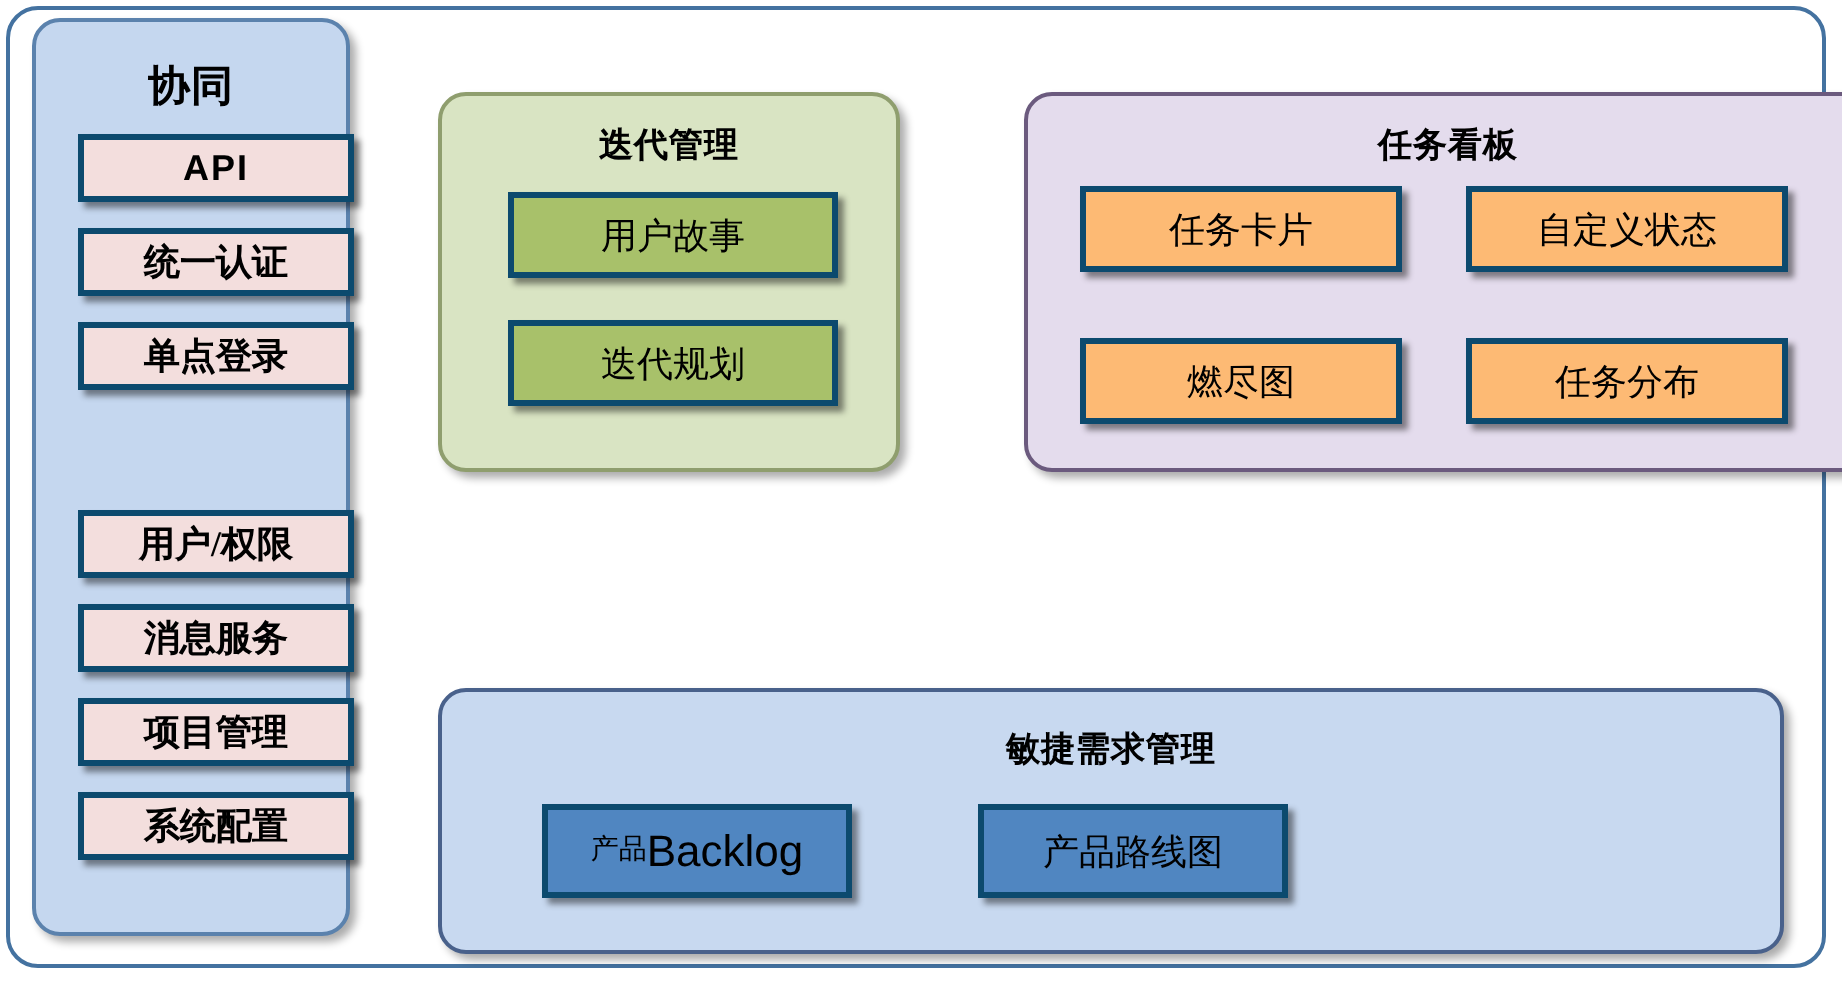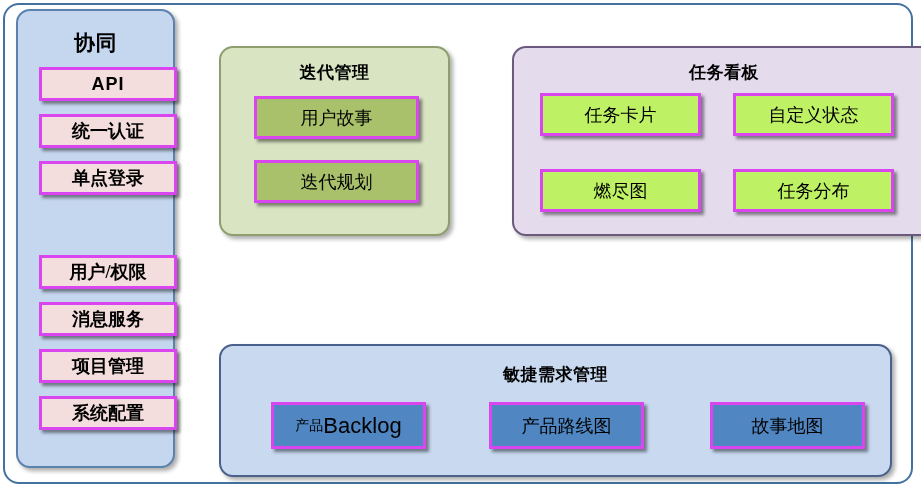--- a/index.html
+++ b/index.html
@@ -104,21 +104,21 @@
   }
   .panel-blue .panel-title {
     top: 17px;
     font-size: 17px;
   }
 
   
   .node {
     position: absolute;
     box-sizing: border-box;
-    border: 3px solid #d946ef;
+    border: 3px solid #0c4a6e;
     display: flex;
     align-items: center;
     justify-content: center;
     color: #000000;
     box-shadow: 3px 3px 3px rgba(0,0,0,0.45);
     font-family: "Liberation Serif", "DejaVu Serif", serif;
     line-height: 1;
     white-space: nowrap;
   }
 
@@ -143,21 +143,21 @@
     width: 165px;
     height: 43px;
     background: #a8c16a;
     font-size: 18px;
   }
 
   
   .node-purple {
     width: 161px;
     height: 43px;
-    background: #bef264;
+    background: #fdba74;
     font-size: 18px;
   }
 
   
   .node-blue {
     width: 155px;
     height: 47px;
     background: #5086c1;
     font-size: 18px;
     top: 56px;
@@ -209,16 +209,15 @@
   <div class="panel panel-blue">
     <div class="panel-title">敏捷需求管理</div>
 
     <div class="node node-blue" style="left:50px;">
       <span class="cjk-small">产品</span>
         <span class="latin">Backlog</span>
     </div>
 
     <div class="node node-blue" style="left:268px;">产品路线图</div>
 
-    <div class="node node-blue" style="left:489px;">故事地图</div>
   </div>
 
 </div>
 
 </body></html>

